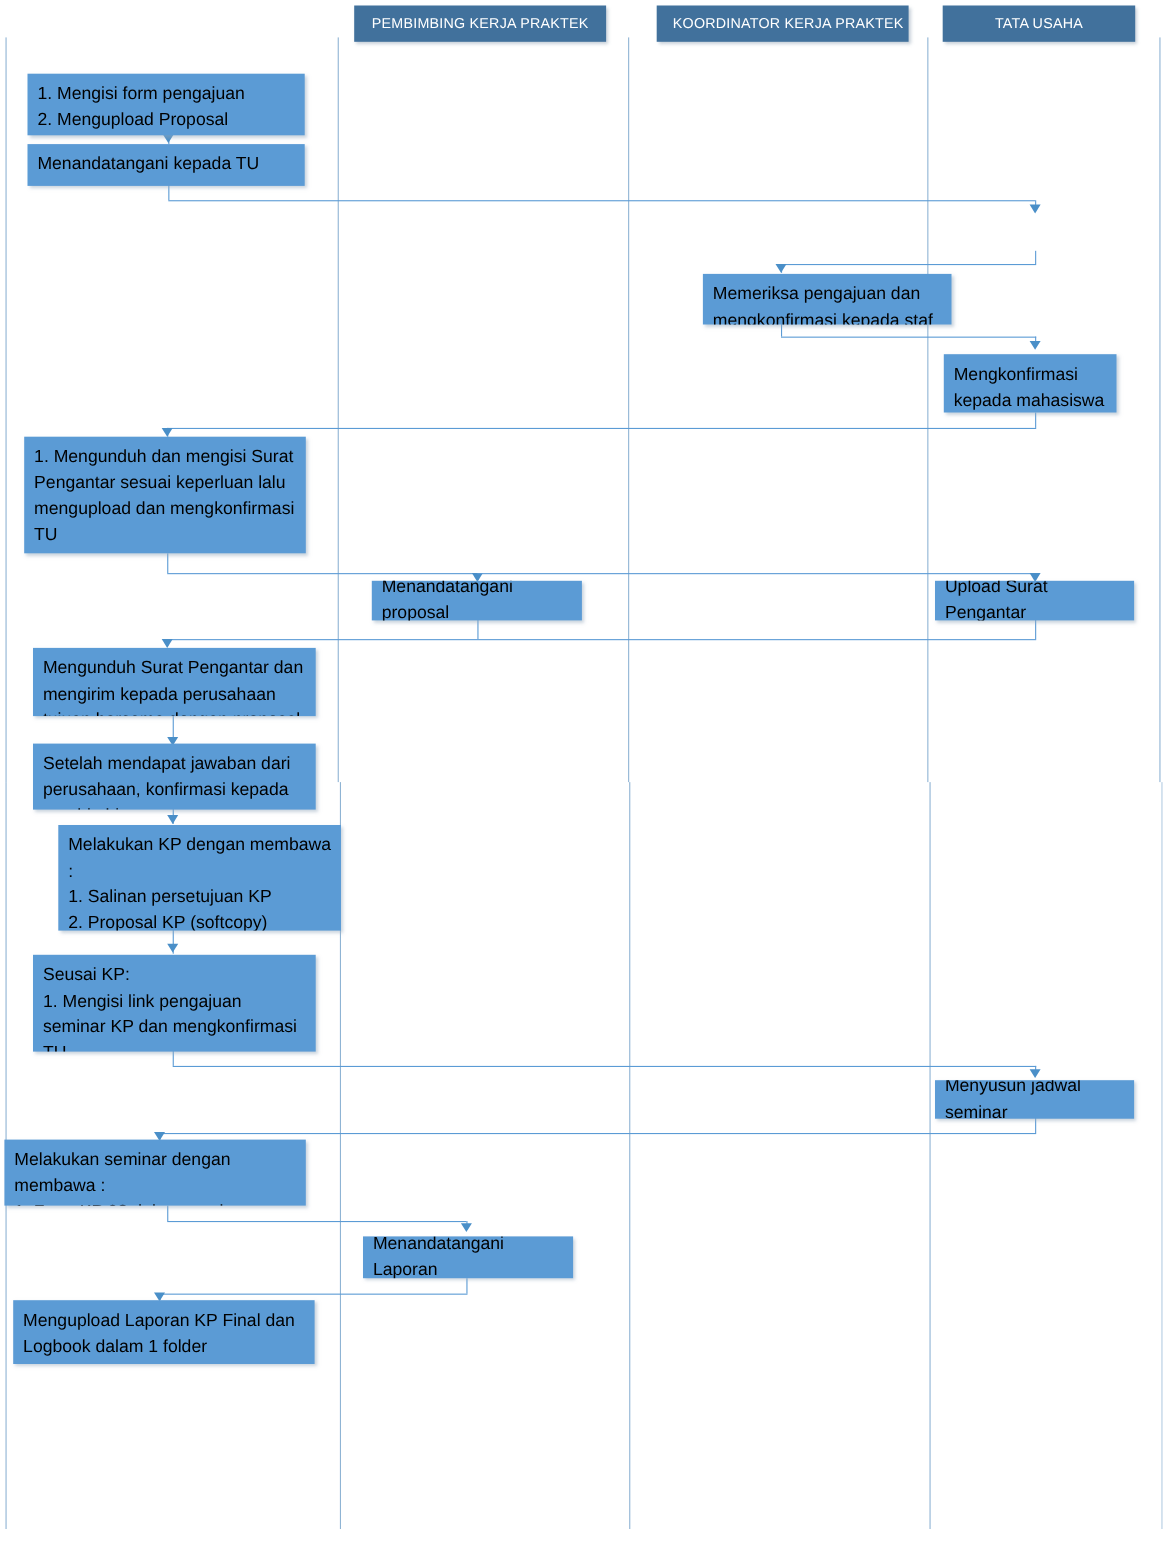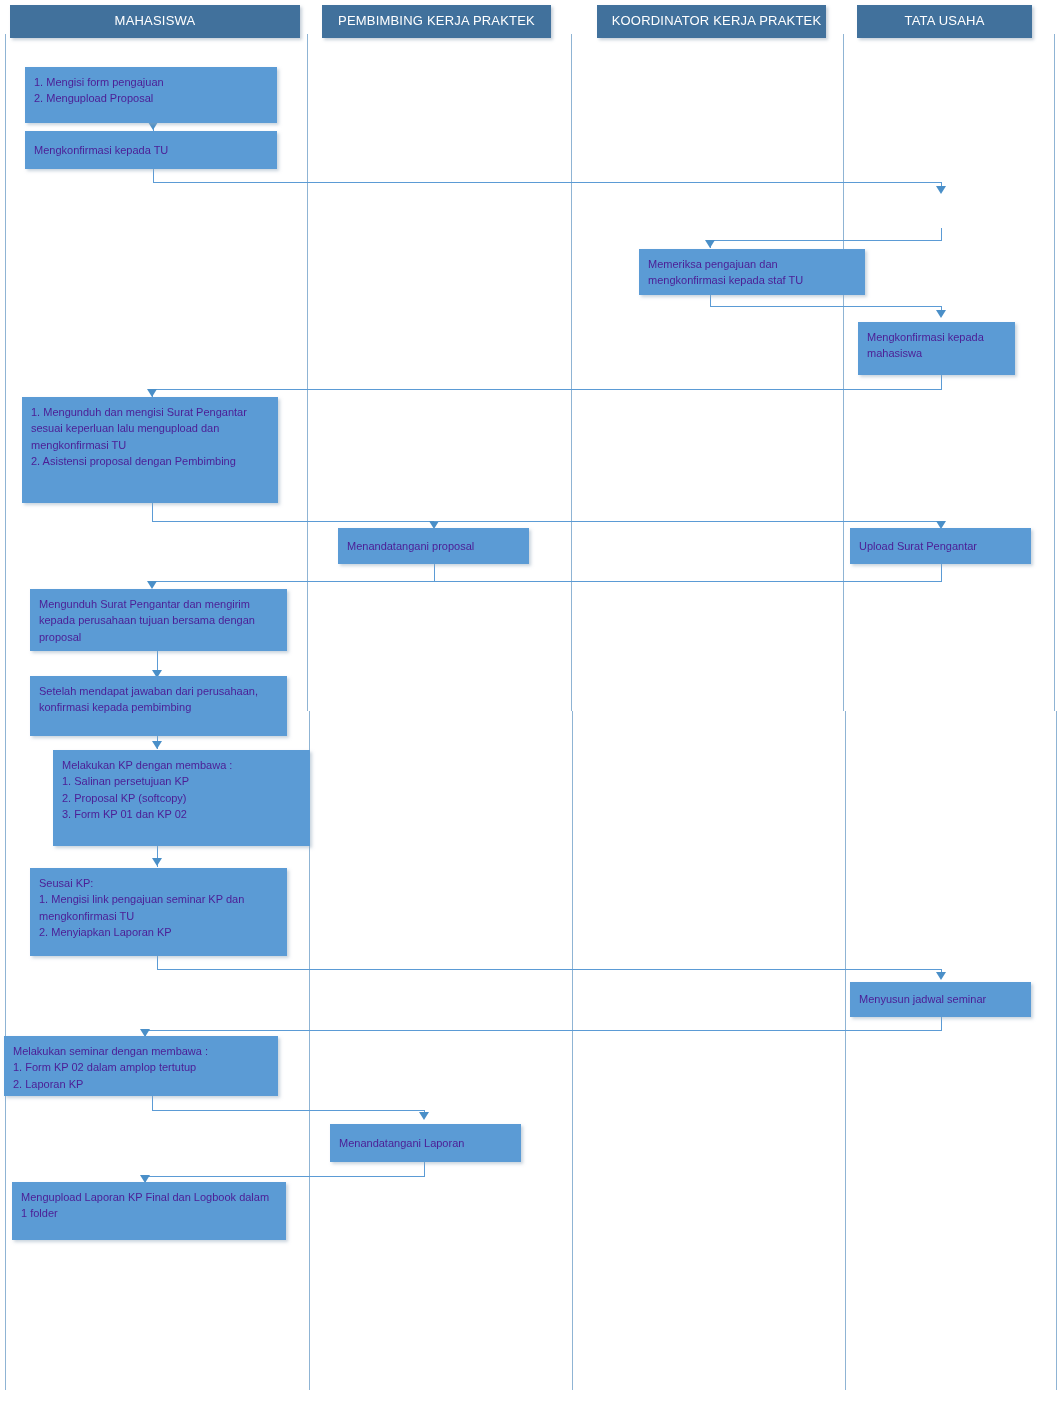--- a/index.html
+++ b/index.html
@@ -30,22 +30,22 @@
   
   .lane-line{
     position:absolute;
     width:1px;
     background:#8FB4D4;
   }
   
   .node{
     position:absolute;
     background:#5B9BD5;
-    color:#4c1d95;
-    font-size:11px;
+    color:#000000;
+    font-size:16px;
     line-height:1.48;
     box-sizing:border-box;
     padding:7px 9px;
     box-shadow:2px 2px 3px rgba(150,170,190,.5);
     white-space:pre-line;
     overflow:hidden;
   }
   .node.vcenter{
     display:flex;
     align-items:center;
@@ -82,21 +82,20 @@
 
   <div class="lane-line" style="left:571px; top:34px;  height:677px;"></div>
   <div class="lane-line" style="left:572px; top:711px; height:679px;"></div>
 
   <div class="lane-line" style="left:843px; top:34px;  height:677px;"></div>
   <div class="lane-line" style="left:845px; top:711px; height:679px;"></div>
 
   <div class="lane-line" style="left:1054px; top:34px; height:677px;"></div>
   <div class="lane-line" style="left:1056px; top:711px; height:679px;"></div>
 
-  <div class="lane-header" style="left:10px;  top:5px; width:290px; height:33px;">MAHASISWA</div>
   <div class="lane-header" style="left:322px; top:5px; width:229px; height:33px;">PEMBIMBING KERJA PRAKTEK</div>
   <div class="lane-header" style="left:597px; top:5px; width:229px; height:33px;padding-left:14px;">KOORDINATOR KERJA PRAKTEK</div>
   <div class="lane-header" style="left:857px; top:5px; width:175px; height:33px;">TATA USAHA</div>
 
   <div class="conn-v" style="left:153px; top:123px; height:8px;"></div>
   <div class="arrow-down" style="left:148px; top:122px;"></div>
 
   <div class="conn-v" style="left:153px; top:168px; height:14px;"></div>
   <div class="conn-h" style="left:153px; top:182px; width:788px;"></div>
   <div class="conn-v" style="left:941px; top:182px; height:10px;"></div>
@@ -157,21 +156,21 @@
   <div class="arrow-down" style="left:419px; top:1112px;"></div>
 
   <div class="conn-v" style="left:424px; top:1162px; height:14px;"></div>
   <div class="conn-h" style="left:145px; top:1176px; width:280px;"></div>
   <div class="conn-v" style="left:145px; top:1176px; height:6px;"></div>
   <div class="arrow-down" style="left:140px; top:1175px;"></div>
 
   <div class="node" style="left:25px; top:67px; width:252px; height:56px;">1. Mengisi form pengajuan
 2. Mengupload Proposal</div>
 
-  <div class="node vcenter" style="left:25px; top:131px; width:252px; height:38px;">Mengkonfirmasi kepada TU</div>
+  <div class="node vcenter" style="left:25px; top:131px; width:252px; height:38px;">Menandatangani kepada TU</div>
 
 
   <div class="node" style="left:599px; top:249px; width:226px; height:46px;margin-left:40px;">Memeriksa pengajuan dan mengkonfirmasi kepada staf TU</div>
 
   <div class="node" style="left:858px; top:322px; width:157px; height:53px;">Mengkonfirmasi kepada mahasiswa</div>
 
   <div class="node" style="left:22px; top:397px; width:256px; height:106px;">1. Mengunduh dan mengisi Surat Pengantar sesuai keperluan lalu mengupload dan mengkonfirmasi TU
 2. Asistensi proposal dengan Pembimbing</div>
 
   <div class="node vcenter" style="left:338px; top:528px; width:191px; height:36px;">Menandatangani proposal</div>

